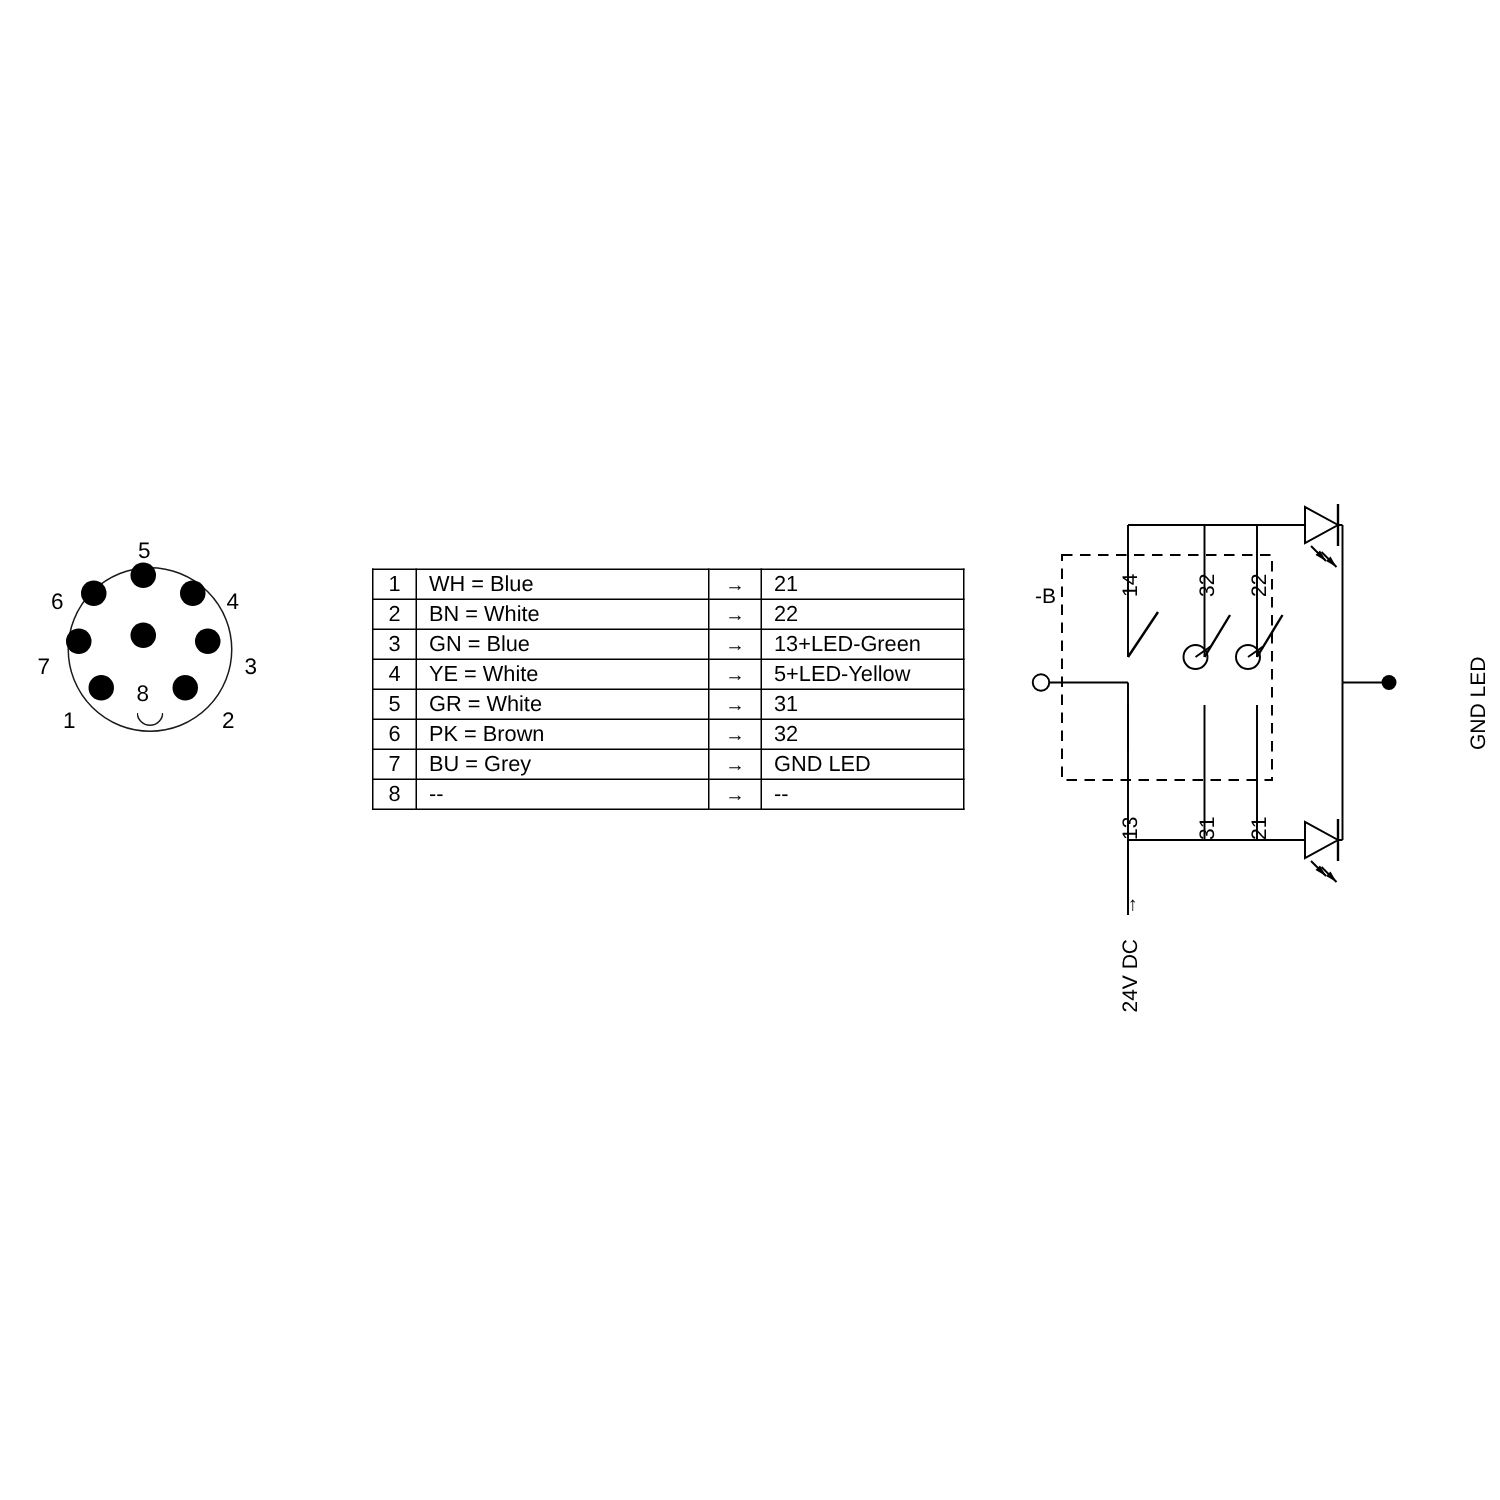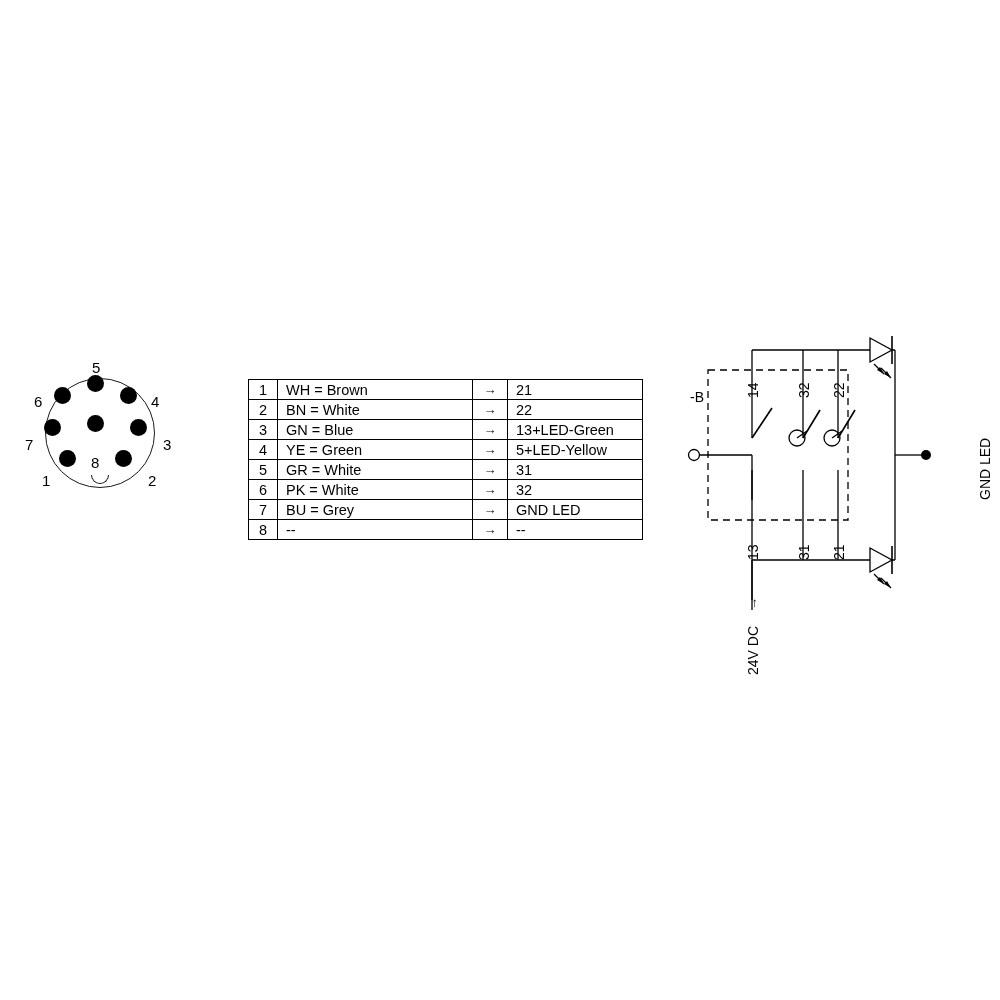--- a/index.html
+++ b/index.html
@@ -148,51 +148,51 @@
     <div class="pin-num" style="left:72px; top:5px;">5</div>
     <div class="pin-num" style="left:14px; top:39px;">6</div>
     <div class="pin-num" style="left:5px; top:82px;">7</div>
     <div class="pin-num" style="left:71px; top:100px;">8</div>
   </div>
 
   <table id="pin-table">
     <tbody>
       <tr>
         <td class="c-pin">1</td>
-        <td class="c-color">WH = Brown</td>
+        <td class="c-color">WH = Blue</td>
         <td class="c-arrow">→</td>
         <td class="c-term">21</td>
       </tr>
       <tr>
         <td class="c-pin">2</td>
         <td class="c-color">BN = White</td>
         <td class="c-arrow">→</td>
         <td class="c-term">22</td>
       </tr>
       <tr>
         <td class="c-pin">3</td>
         <td class="c-color">GN = Blue</td>
         <td class="c-arrow">→</td>
         <td class="c-term">13+LED-Green</td>
       </tr>
       <tr>
         <td class="c-pin">4</td>
-        <td class="c-color">YE = Green</td>
+        <td class="c-color">YE = White</td>
         <td class="c-arrow">→</td>
         <td class="c-term">5+LED-Yellow</td>
       </tr>
       <tr>
         <td class="c-pin">5</td>
         <td class="c-color">GR = White</td>
         <td class="c-arrow">→</td>
         <td class="c-term">31</td>
       </tr>
       <tr>
         <td class="c-pin">6</td>
-        <td class="c-color">PK = White</td>
+        <td class="c-color">PK = Brown</td>
         <td class="c-arrow">→</td>
         <td class="c-term">32</td>
       </tr>
       <tr>
         <td class="c-pin">7</td>
         <td class="c-color">BU = Grey</td>
         <td class="c-arrow">→</td>
         <td class="c-term">GND LED</td>
       </tr>
       <tr>

